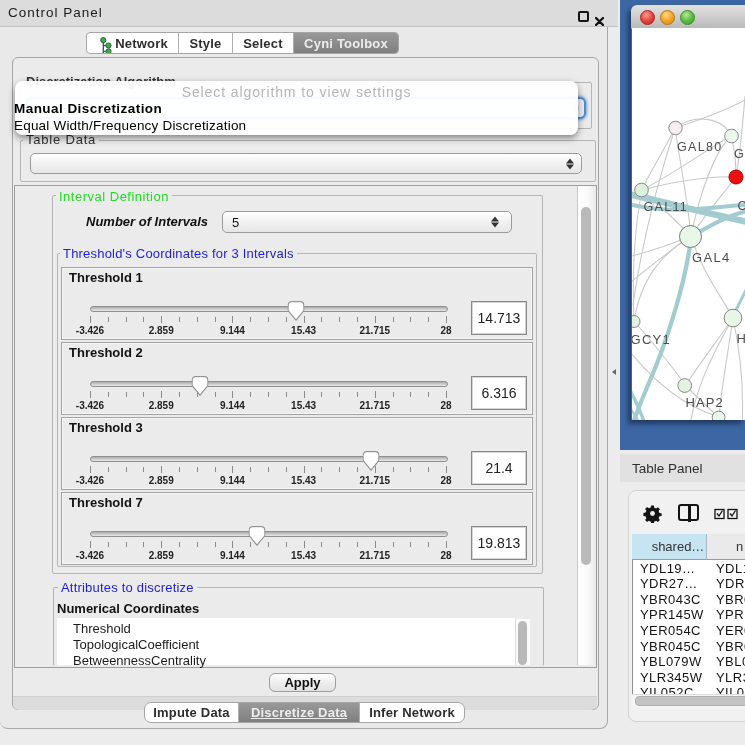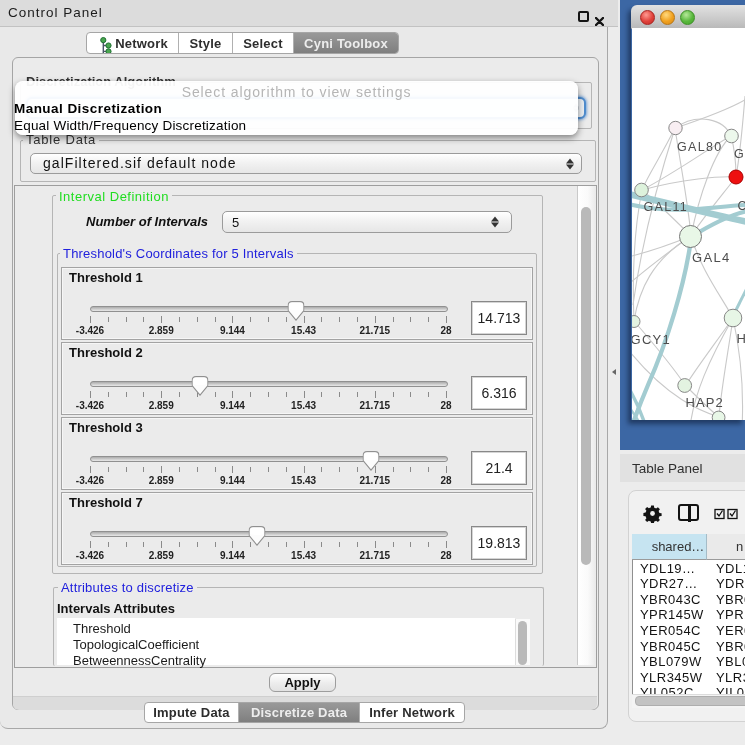--- a/index.html
+++ b/index.html
@@ -79,21 +79,20 @@
 <div class="combo" style="left:26px;top:97px;width:556px;height:18px;background:#ecf0f4;border:2px solid #4f8ccd;box-shadow:0 0 3px 1px rgba(80,140,210,.75);border-radius:6px;">
     <div class="arrows" style="right:3px;opacity:.8;">
       <div class="up" style="border-left-width:3px;border-right-width:3px;border-bottom:4px solid #8a9aa8;"></div>
       <div class="dn" style="border-left-width:3px;border-right-width:3px;border-top:4px solid #8a9aa8;"></div>
     </div>
   </div>
 
 <fieldset style="left:20px;top:140px;width:574px;height:40px;"></fieldset>
 <div class="flabel" style="left:23px;top:133px;color:#333;letter-spacing:.8px;">Table Data</div>
 <div class="combo" style="left:30px;top:153px;width:550px;height:19px;">
-  <div class="ctext" style="font-size:14px;letter-spacing:1.05px;top:47%;">galFiltered.sif default node</div>
   <div class="arrows" style="right:7px;">
       <div class="up"></div>
       <div class="dn"></div>
     </div>
 </div>
 
 <div class="abs" style="left:14px;top:185px;width:581px;height:481px;border:1px solid #9e9e9e;background:#ebebeb;"></div>
 <div class="abs vtrack" style="left:577px;top:186px;width:18px;height:479px;border-left:1px solid #c9c9c9;"></div>
 <div class="abs pillthumb" style="left:581px;top:207px;width:10px;height:358px;"></div>
 
@@ -102,21 +101,21 @@
 <div class="abs" style="left:86px;top:214px;font-size:13px;font-weight:bold;color:#111;font-style:italic;">Number of Intervals</div>
 <div class="combo" style="left:222px;top:211px;width:288px;height:20px;">
   <div class="ctext" style="left:9px;">5</div>
   <div class="arrows" style="right:12px;">
       <div class="up"></div>
       <div class="dn"></div>
     </div>
 </div>
 
 <fieldset style="left:57px;top:253px;width:478px;height:312px;"></fieldset>
-<div class="flabel" style="left:60px;top:247px;color:#2121dd;letter-spacing:.2px;">Threshold's Coordinates for 5 Intervals</div>
+<div class="flabel" style="left:60px;top:247px;color:#2121dd;letter-spacing:.2px;">Threshold's Coordinates for 3 Intervals</div>
 
 <div id="tholders">
     <div class="tbox" style="top:267px;">
       <div class="tlabel">Threshold 1</div>
       <div class="track"></div>
       <div style="position:absolute;left:28.0px;top:48px;width:1px;height:7px;background:#8a8a8a;"></div>
       <div style="position:absolute;left:45.8px;top:49px;width:1px;height:5px;background:#8a8a8a;"></div>
       <div style="position:absolute;left:63.6px;top:49px;width:1px;height:5px;background:#8a8a8a;"></div>
       <div style="position:absolute;left:81.4px;top:49px;width:1px;height:5px;background:#8a8a8a;"></div>
       <div style="position:absolute;left:99.2px;top:48px;width:1px;height:7px;background:#8a8a8a;"></div>
@@ -253,33 +252,33 @@
       <div class="thumb" style="left:195.0px;"><svg width="17" height="20" viewBox="0 0 17 20">
           <path d="M0.6 4.5 Q0.6 0.6 4.5 0.6 L12.5 0.6 Q16.4 0.6 16.4 4.5 L16.4 9.5 L8.5 19.2 L0.6 9.5 Z" fill="#fcfcfc" stroke="#909090" stroke-width="1.1"></path>
           <path d="M1.6 8 Q8.5 10.5 15.4 8 L15.4 4.5 Q15.4 1.6 12.5 1.6 L4.5 1.6 Q1.6 1.6 1.6 4.5 Z" fill="#ffffff" opacity=".8"></path>
         </svg></div>
       <div class="numbox">19.813</div>
     </div>
   </div>
 
 <fieldset style="left:53px;top:587px;width:489px;height:78px;border-bottom:none;"></fieldset>
 <div class="flabel" style="left:58px;top:581px;color:#2121dd;letter-spacing:.2px;">Attributes to discretize</div>
-<div class="abs" style="left:57px;top:601px;font-size:13px;font-weight:bold;color:#111;">Intervals Attributes</div>
+<div class="abs" style="left:57px;top:601px;font-size:13px;font-weight:bold;color:#111;">Numerical Coordinates</div>
 <div class="abs" style="left:57px;top:618px;width:458px;height:47px;background:#fff;"></div>
 <div class="listitem" style="top:621px;">Threshold</div>
 <div class="listitem" style="top:637px;">TopologicalCoefficient</div>
 <div class="listitem" style="top:653px;">BetweennessCentrality</div>
 <div class="abs" style="left:515px;top:619px;width:14px;height:46px;background:#fafafa;border-left:1px solid #ddd;"></div>
 <div class="abs pillthumb" style="left:518px;top:621px;width:9px;height:44px;"></div>
 
 <div class="abs" style="left:269px;top:673px;width:65px;height:17px;border:1px solid #9d9d9d;border-radius:6px;background:linear-gradient(#ffffff,#ececec 55%,#e2e2e2);text-align:center;line-height:17px;font-size:13px;font-weight:600;color:#111;">Apply</div>
 
-<div class="abs pill" style="left:144px;top:702px;height:19px;">
+<div class="abs pill" style="left:144px;top:702px;height:19px;border-radius:7px;">
   <div class="seg" style="width:93px;">Impute Data</div>
-  <div class="seg sel" style="width:120px;">Discretize Data</div>
+  <div class="seg sel" style="width:120px;text-decoration:underline;">Discretize Data</div>
   <div class="seg" style="width:104px;">Infer Network</div>
 </div>
 
 <div class="abs desktop"></div>
 <div class="abs netframe">
   <div class="nettitle">
     <div class="light" style="left:9px;background:radial-gradient(circle at 40% 30%,#ff9a92,#e0413a 55%,#c22d27);border:1px solid #a8231f;"></div>
     <div class="light" style="left:29px;background:radial-gradient(circle at 40% 30%,#ffd97e,#f0a01e 55%,#d8891a);border:1px solid #b87613;"></div>
     <div class="light" style="left:49px;background:radial-gradient(circle at 40% 30%,#b5e89a,#58b73c 55%,#46a52c);border:1px solid #3c8f26;"></div>
   </div>

